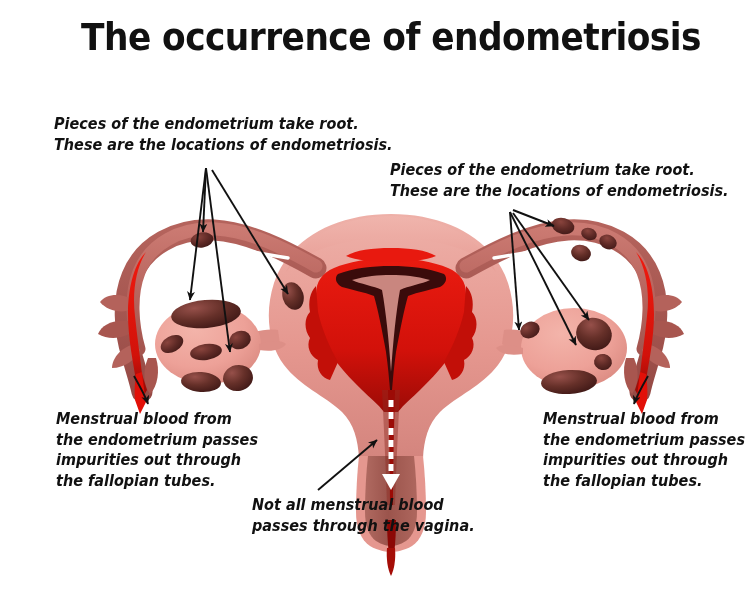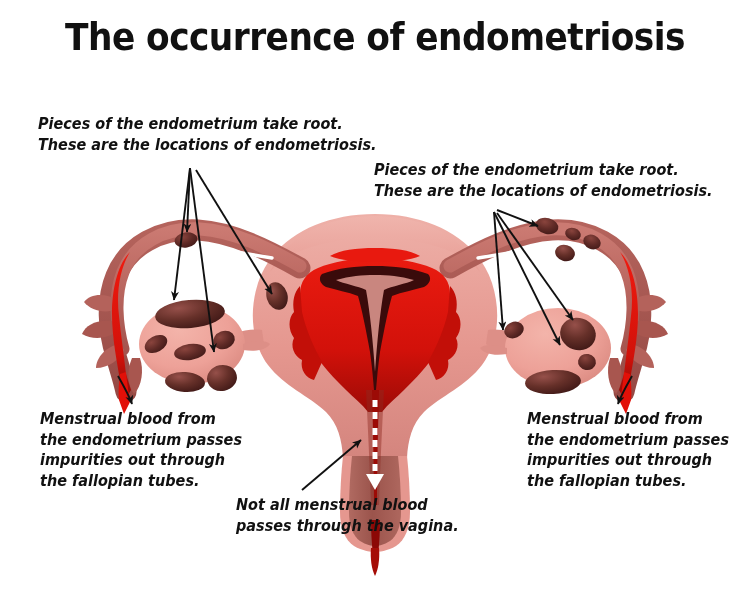--- a/index.html
+++ b/index.html
@@ -2,21 +2,21 @@
 <html><head>
 <meta charset="utf-8">
 <style>
   html,body{margin:0;padding:0;}
   body{
     width:750px;height:600px;
     background:#ffffff;
     font-family:"DejaVu Sans","Liberation Sans",sans-serif;
     overflow:hidden;position:relative;
   }
-  #stage{position:absolute;left:0;top:0;width:640px;height:600px;}
+  #stage{position:absolute;left:16px;top:0;width:640px;height:600px;}
   #title{
     position:absolute;left:0;top:16px;width:750px;
     text-align:center;
     font-family:"DejaVu Sans","Liberation Sans",sans-serif;
     font-weight:bold;
     font-size:37px;
     letter-spacing:-0.6px;
     color:#111111;
     transform:scaleX(0.93);
     transform-origin:center top;

